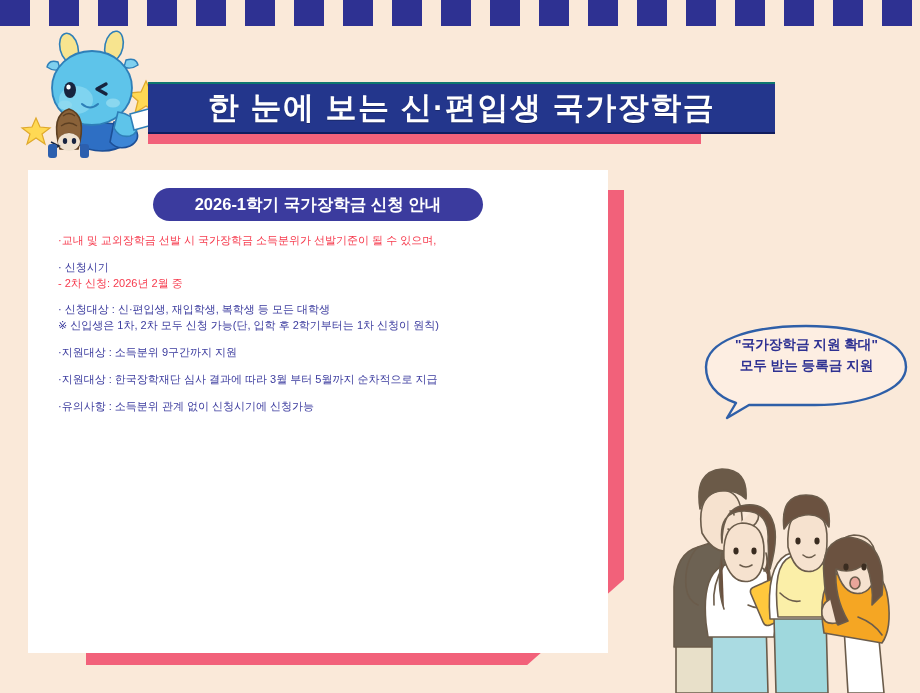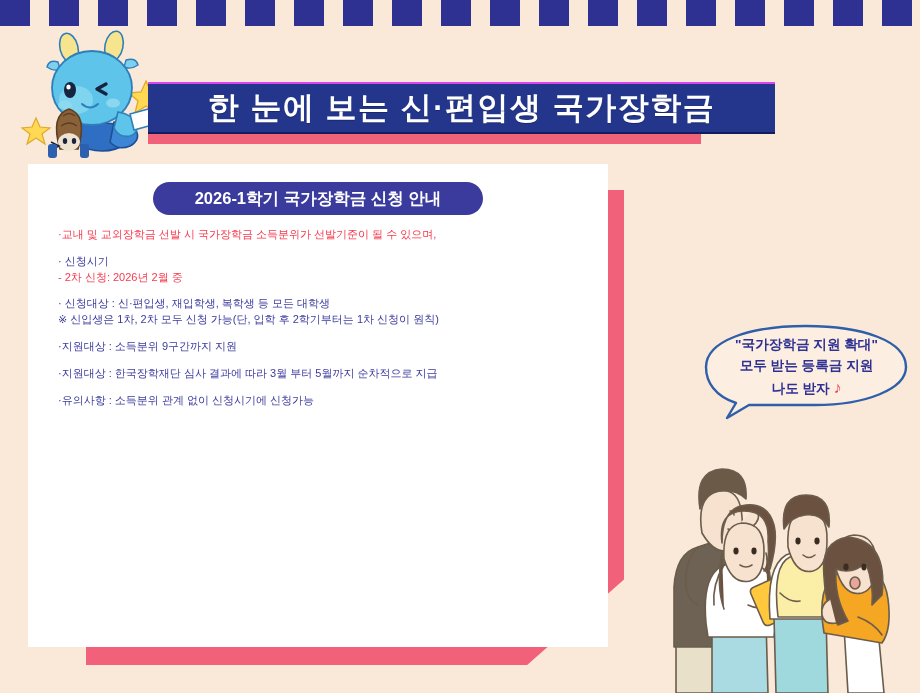--- a/index.html
+++ b/index.html
@@ -64,21 +64,21 @@
     height: 62px;
     z-index: 9;
   }
   #title-banner {
     position: absolute;
     left: 0;
     top: 0;
     width: 627px;
     height: 52px;
     background: #23368c;
-    border-top: 2px solid #d946ef;
+    border-top: 2px solid #0f766e;
     border-bottom: 2px solid #101c5e;
     box-sizing: border-box;
     display: flex;
     align-items: center;
     justify-content: center;
   }
   #title-text {
     color: #ffffff;
     font-size: 31px;
     font-weight: bold;
@@ -104,21 +104,21 @@
     height: 475px;
     background: #f2617a;
     z-index: 2;
     clip-path: polygon(0 0, 100% 0, 100% 82%, 82% 100%, 0 100%);
   }
 
   
   #info-card {
     position: absolute;
     left: 28px;
-    top: 164px;
+    top: 170px;
     width: 580px;
     height: 483px;
     background: #ffffff;
     z-index: 4;
     box-sizing: border-box;
     padding: 16px 18px 10px 18px;
   }
 
   
   #subtitle-pill {
@@ -296,24 +296,20 @@
     </div>
   </div>
 
   <div id="speech-bubble">
     <svg width="207" height="98" viewBox="0 0 207 98" xmlns="http://www.w3.org/2000/svg">
       <path d="M103,3 C160,3 203,18 203,44 C203,66 163,82 112,82 L46,82 L24,95 L33,80 C12,73 3,59 3,44 C3,18 46,3 103,3 Z" fill="#fdeee2" stroke="#2e5fa8" stroke-width="2.4" stroke-linejoin="round"></path>
     </svg>
     <div id="bubble-lines">
       <div class="bl">"국가장학금 지원 확대"</div>
       <div class="bl">모두 받는 등록금 지원</div>
-      <div class="bl">
-        <span>나도 받자</span>
-        <span id="note-glyph">♪</span>
-      </div>
     </div>
   </div>
 
   <div id="students-illustration">
     <svg width="248" height="256" viewBox="0 0 248 256" xmlns="http://www.w3.org/2000/svg">
       <g stroke="#6b5c4b" stroke-width="1.6" stroke-linejoin="round" stroke-linecap="round" fill="none">
 
         <path d="M4,256 L4,176 q2,-38 22,-44 l18,-6 l16,4 q18,8 19,46 l0,80 Z" fill="#e8e0c9"></path>
         <path d="M2,150 q2,-34 24,-40 l18,-6 l16,4 q20,8 21,44 l0,58 l-79,0 Z" fill="#6d6253"></path>
         <path d="M26,110 q-14,14 -12,40 q2,14 12,18" fill="#6d6253"></path>

